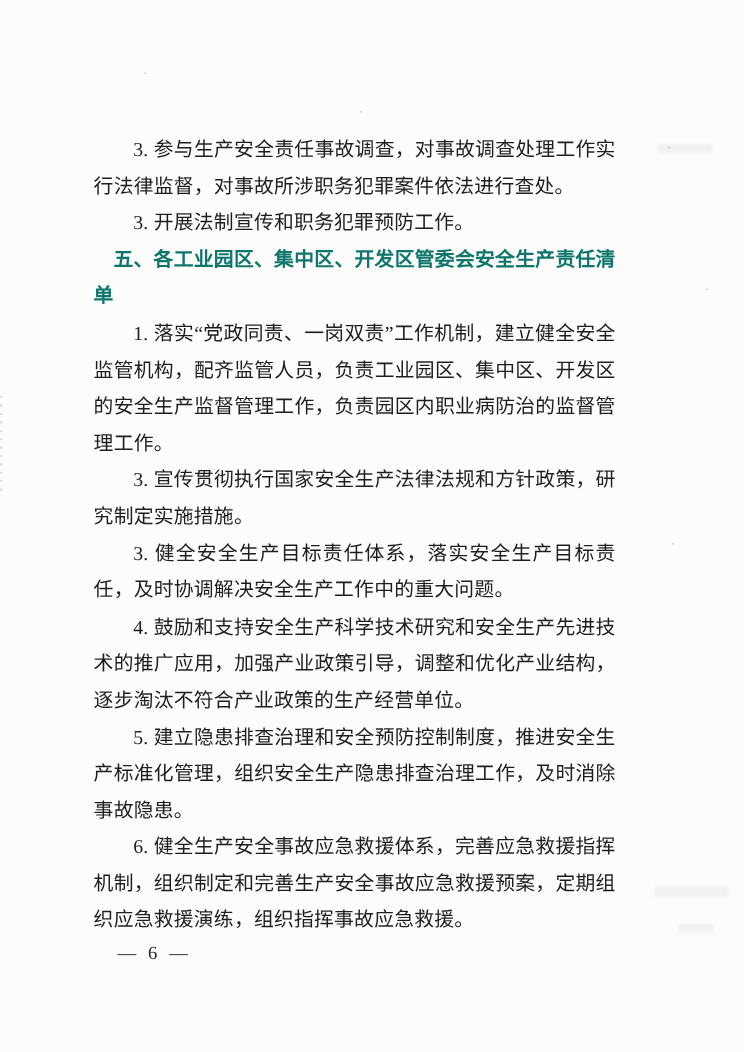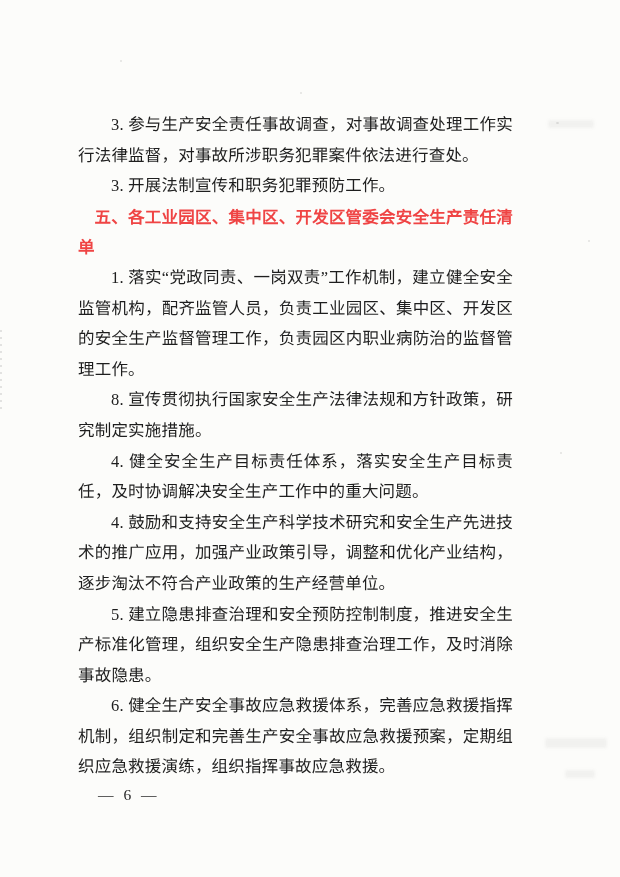--- a/index.html
+++ b/index.html
@@ -31,21 +31,21 @@
     text-align: justify;
     text-justify: inter-character;
     -webkit-font-smoothing: antialiased;
   }
   .para.body {
     text-indent: 2em;
   }
   .para.heading {
     font-family: "Liberation Sans", "DejaVu Sans", sans-serif;
     font-weight: 700;
-    color: #ef4444;
+    color: #0f766e;
     text-indent: 1em;
   }
   .page-number {
     position: absolute;
     left: 98px;
     top: 786px;
     font-size: 15.5px;
     letter-spacing: 3px;
     color: #262626;
     font-family: "Liberation Serif", "DejaVu Serif", serif;
@@ -78,22 +78,22 @@
 </head>
 <body>
 
 <div class="page">
 
   <div class="content">
       <p class="para body">3. 参与生产安全责任事故调查，对事故调查处理工作实行法律监督，对事故所涉职务犯罪案件依法进行查处。</p>
       <p class="para body">3. 开展法制宣传和职务犯罪预防工作。</p>
       <p class="para heading">五、各工业园区、集中区、开发区管委会安全生产责任清单</p>
       <p class="para body">1. 落实“党政同责、一岗双责”工作机制，建立健全安全监管机构，配齐监管人员，负责工业园区、集中区、开发区的安全生产监督管理工作，负责园区内职业病防治的监督管理工作。</p>
-      <p class="para body">8. 宣传贯彻执行国家安全生产法律法规和方针政策，研究制定实施措施。</p>
-      <p class="para body">4. 健全安全生产目标责任体系，落实安全生产目标责任，及时协调解决安全生产工作中的重大问题。</p>
+      <p class="para body">3. 宣传贯彻执行国家安全生产法律法规和方针政策，研究制定实施措施。</p>
+      <p class="para body">3. 健全安全生产目标责任体系，落实安全生产目标责任，及时协调解决安全生产工作中的重大问题。</p>
       <p class="para body">4. 鼓励和支持安全生产科学技术研究和安全生产先进技术的推广应用，加强产业政策引导，调整和优化产业结构，逐步淘汰不符合产业政策的生产经营单位。</p>
       <p class="para body">5. 建立隐患排查治理和安全预防控制制度，推进安全生产标准化管理，组织安全生产隐患排查治理工作，及时消除事故隐患。</p>
       <p class="para body">6. 健全生产安全事故应急救援体系，完善应急救援指挥机制，组织制定和完善生产安全事故应急救援预案，定期组织应急救援演练，组织指挥事故应急救援。</p>
     </div>
 
   <div class="page-number">— 6 —</div>
 
   <i class="edge-noise"></i>
   <i class="speck" style="left:556px; top:122px; width:3px; height:2px;"></i>
   <i class="speck" style="left:588px; top:240px; width:2px; height:2px;"></i>

